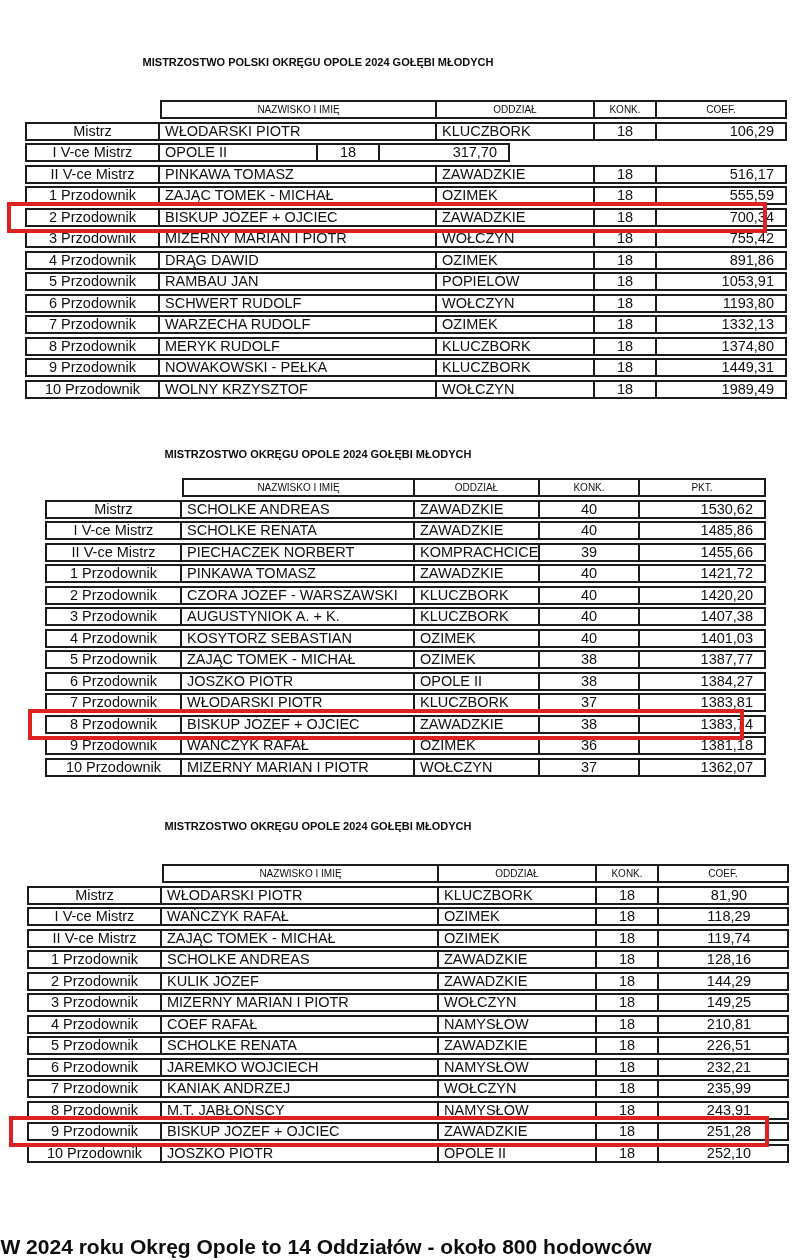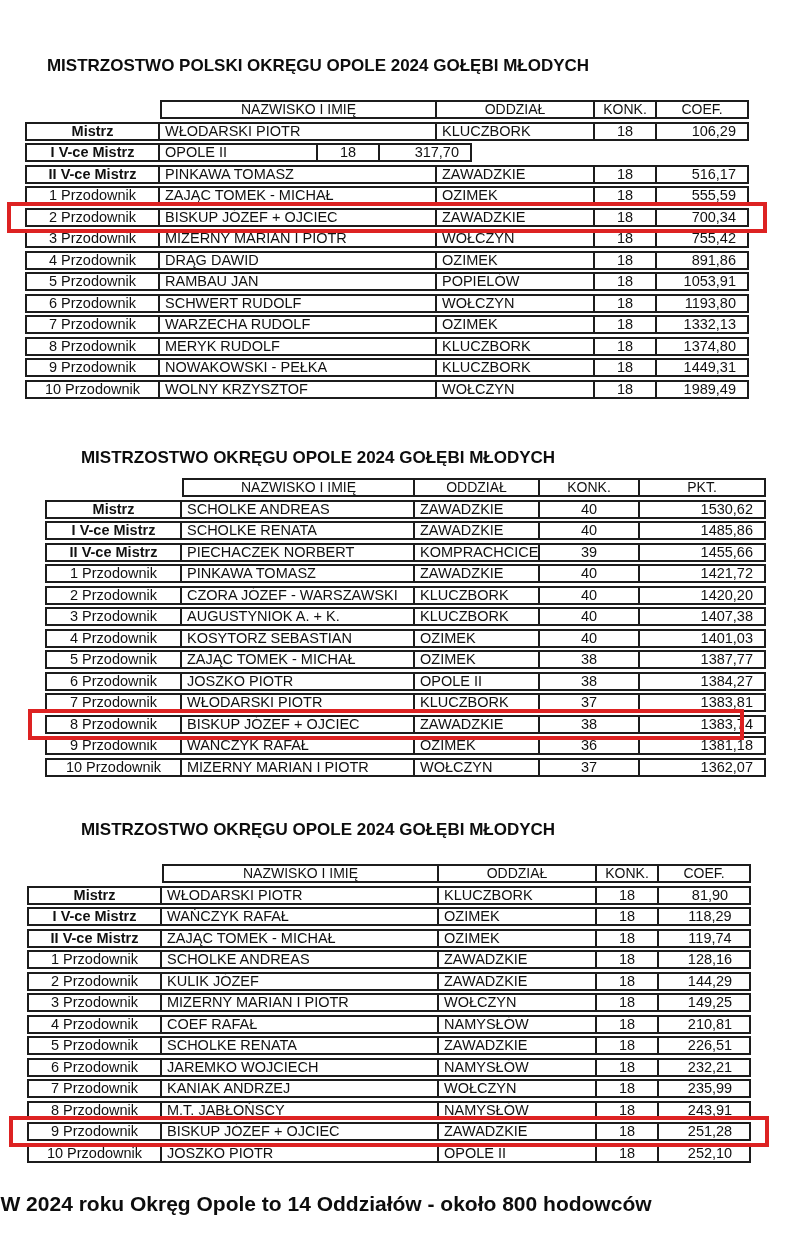--- a/index.html
+++ b/index.html
@@ -3,45 +3,45 @@
 <meta charset="utf-8">
 <style>
   html,body{margin:0;padding:0;}
   body{
     width:800px;height:1260px;background:#ffffff;color:#111;
     font-family:"Liberation Sans", sans-serif;position:relative;overflow:hidden;
   }
   .page{position:absolute;inset:0;}
   .doc-title{
     position:absolute;left:0;width:636px;text-align:center;
-    font-size:17px;font-weight:bold;letter-spacing:0;color:#0d0d0d;
+    font-size:11px;font-weight:bold;letter-spacing:0;color:#0d0d0d;
   }
   .doc-footer{
     position:absolute;left:0;width:652px;text-align:center;
-    font-size:21px;font-weight:bold;color:#0d0d0d;
+    font-size:21px;font-weight:bold;color:#0d0d0d;margin-top:43px;
   }
   .table-wrap{position:absolute;}
   .trow{display:flex;height:19px;margin-bottom:2.5px;}
   .cell{
     box-sizing:border-box;height:19px;border:2px solid #1c1c1c;border-left:none;
     display:flex;align-items:center;font-size:14.5px;line-height:15px;
     white-space:nowrap;overflow:hidden;background:#fff;
   }
   .trow .cell:first-child{border-left:2px solid #1c1c1c;}
   .cell.ghost{border:none !important;background:transparent;}
   .cell.ghost + .cell{border-left:2px solid #1c1c1c;}
-  .cell.head{justify-content:center;font-size:14px;}
+  .cell.head{justify-content:center;font-size:10px;}
   .cell.rank{justify-content:center;}
-  .cell.bold{font-weight:bold;}
+  .cell.bold{font-weight:normal;}
   .cell.name,.cell.branch{padding-left:5px;justify-content:flex-start;}
   .cell.races{justify-content:center;}
   .cell.val-right{justify-content:flex-end;padding-right:11px;}
   .cell.val-center{justify-content:center;padding-left:12px;}
   
-  .ta .c0{width:135px}.ta .c1{width:277px}.ta .c2{width:158px}.ta .c3{width:62px}.ta .c4{width:92px}
+  .ta .c0{width:135px}.ta .c1{width:277px}.ta .c2{width:158px}.ta .c3{width:62px}.ta .c4{width:130px}
   
   .tb .c0{width:137px}.tb .c1{width:233px}.tb .c2{width:125px}.tb .c3{width:100px}.tb .c4{width:126px}
   .red-box{
     position:absolute;box-sizing:border-box;height:31px;
     border:4px solid #dd2222;background:transparent;pointer-events:none;z-index:3;
   }
   .ta .red-box{left:-18px;width:760px;}
   .tb .red-box{left:-17px;width:716px;}
 </style>
 </head>

